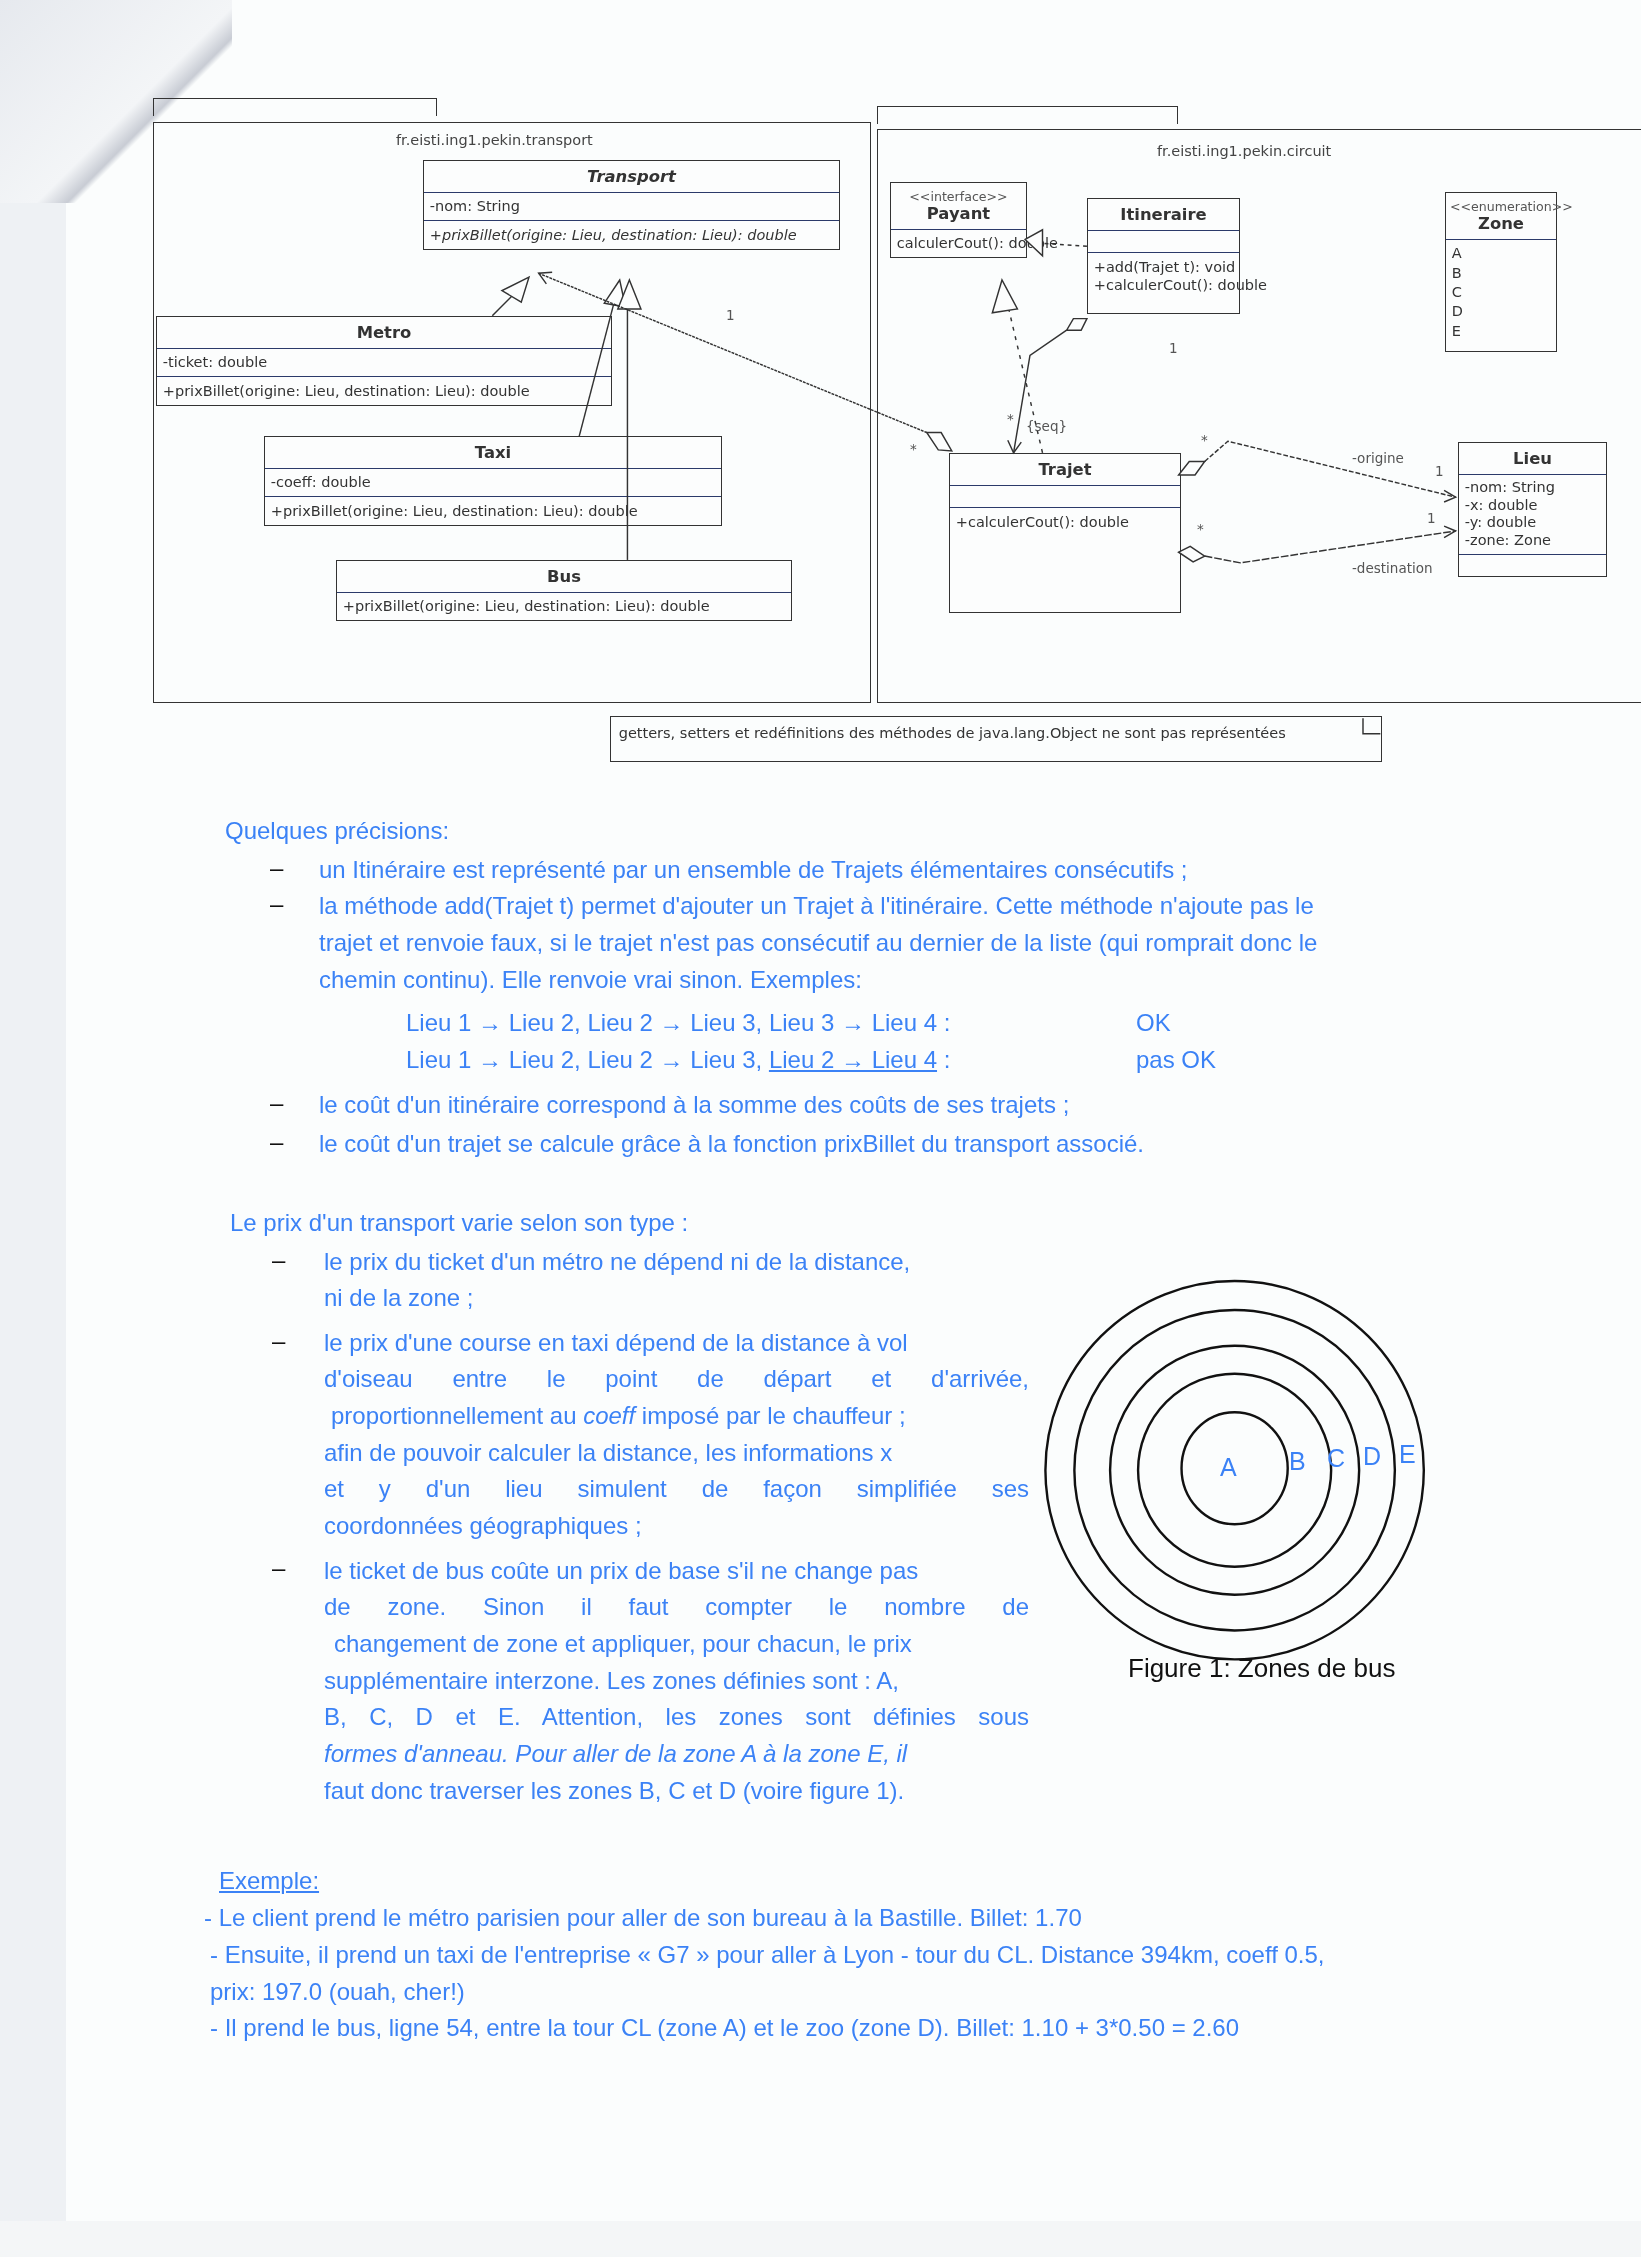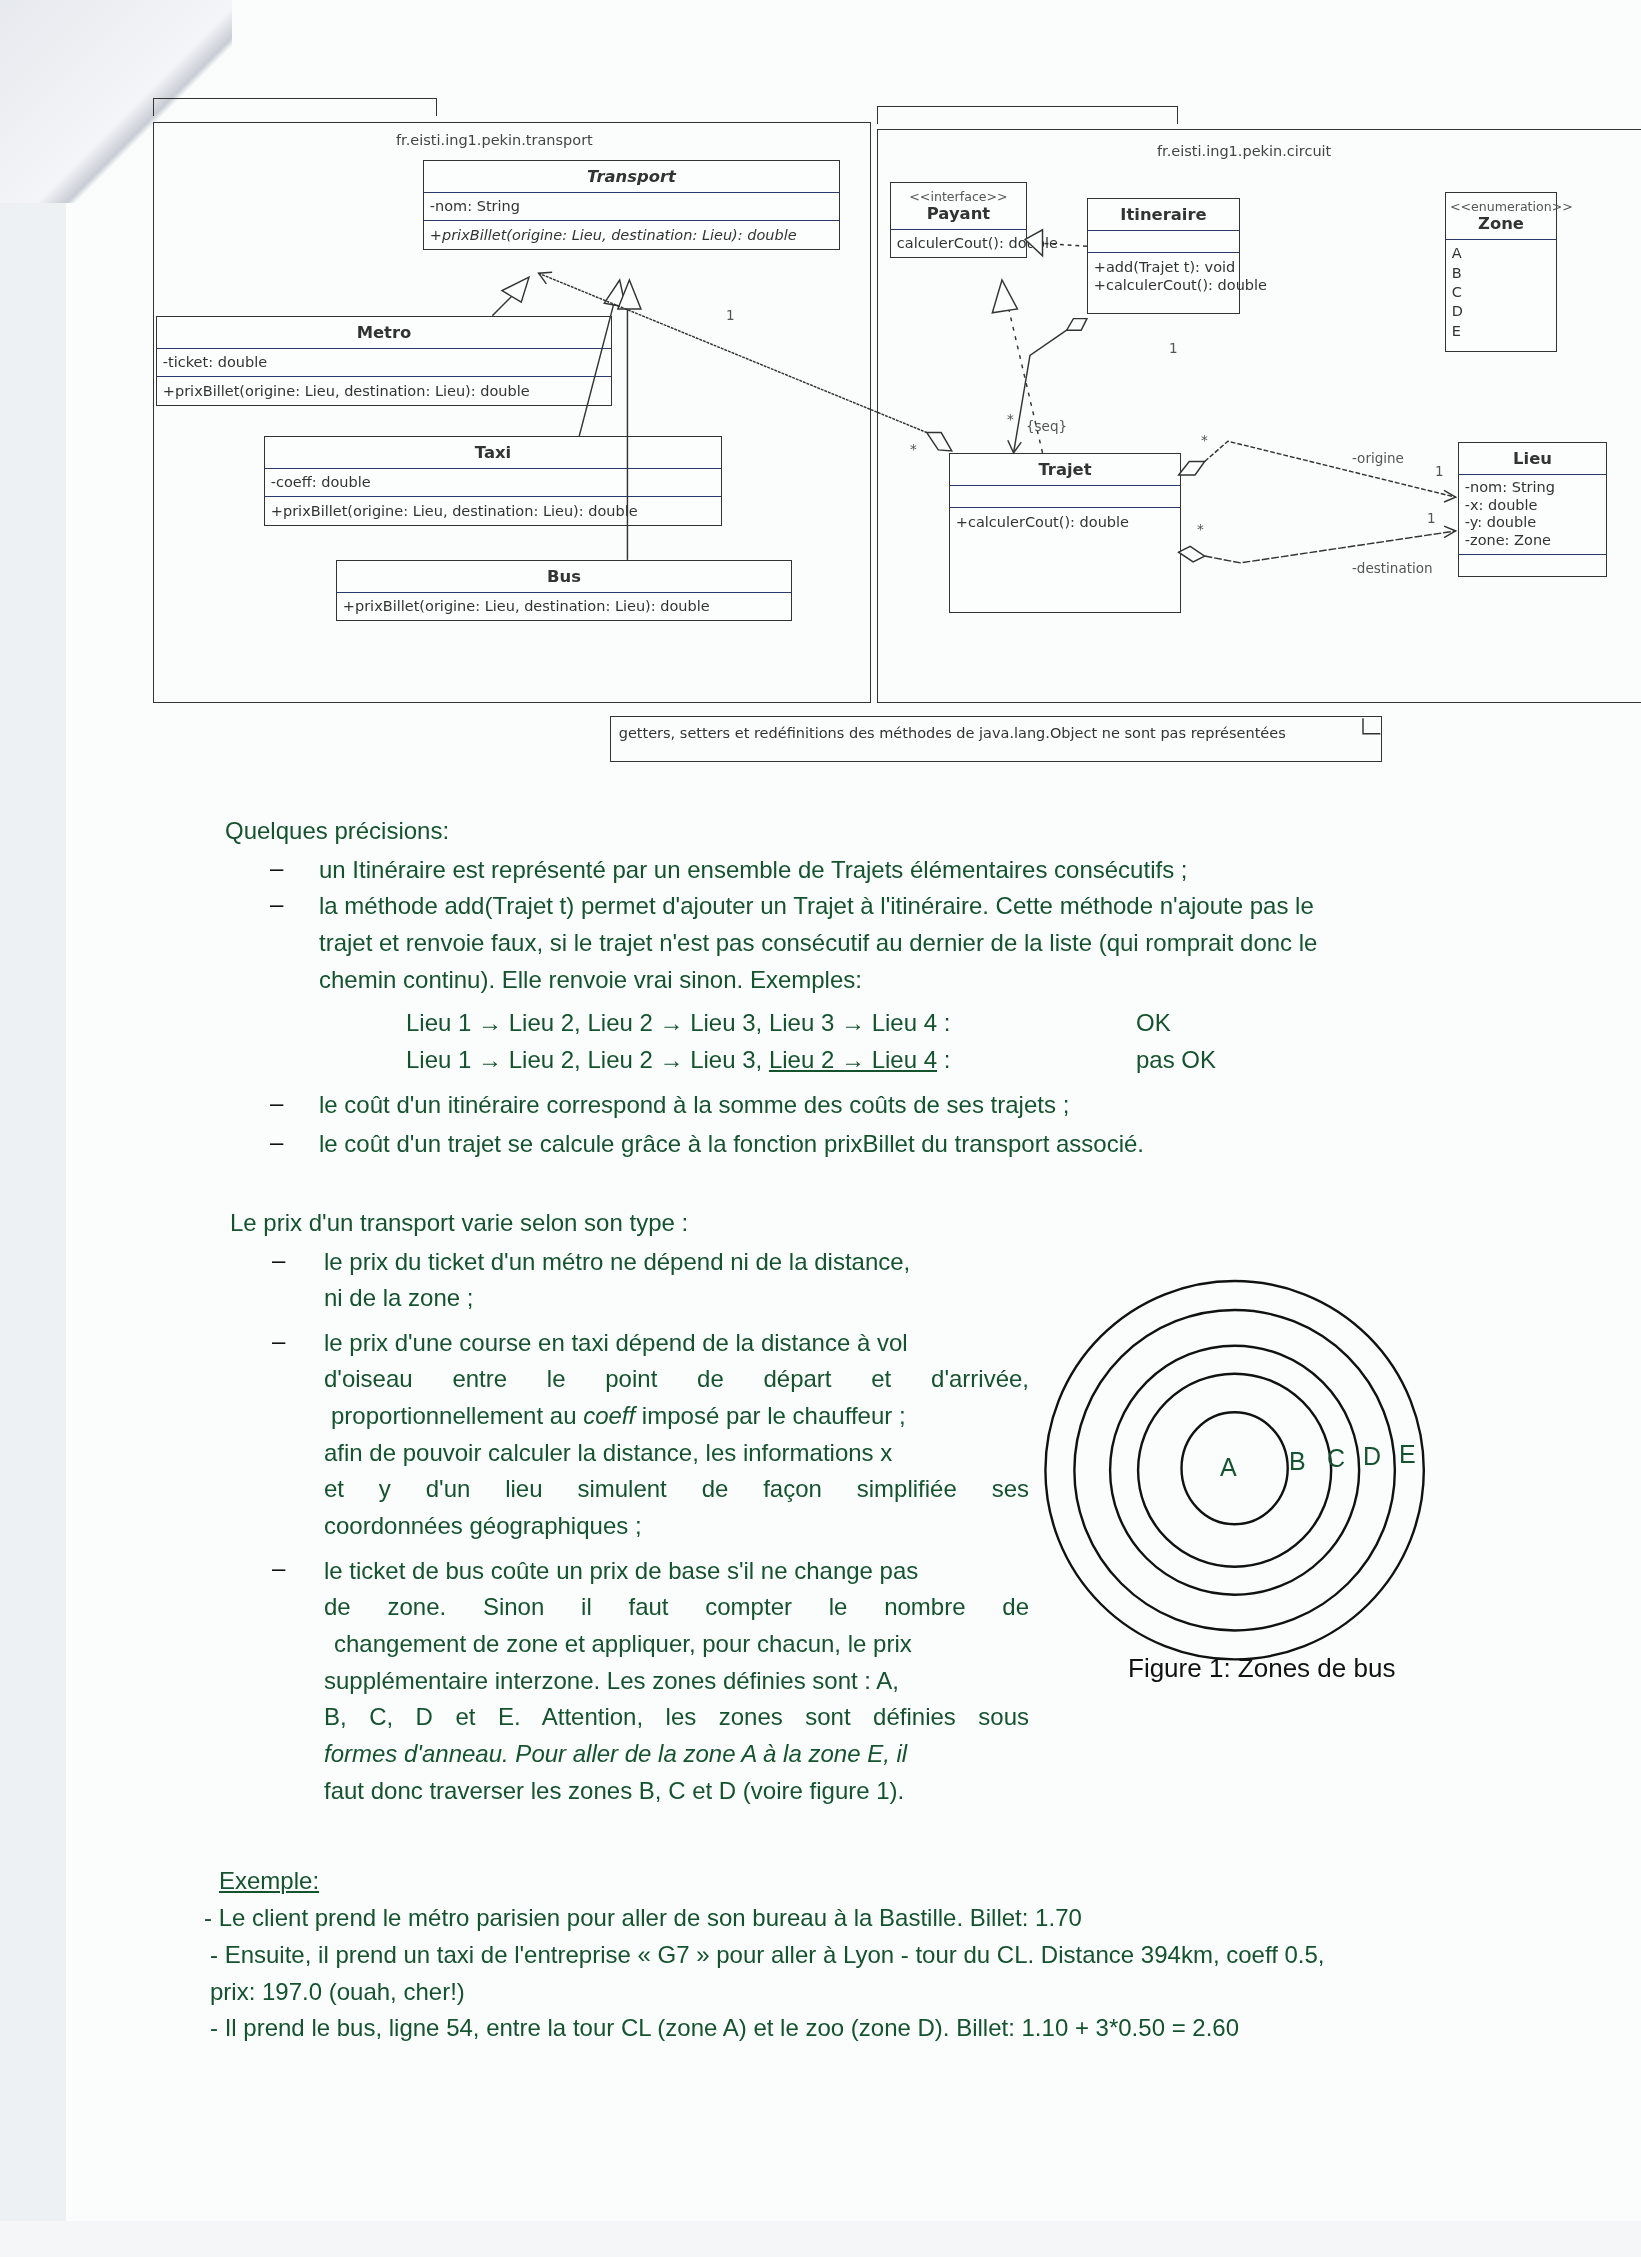--- a/index.html
+++ b/index.html
@@ -30,21 +30,21 @@
   .svg-layer { position: absolute; left: 0; top: 0; width: 1641px; height: 2257px; pointer-events: none; }
   .label { position: absolute; font-size: 13.5px; color: #555; white-space: nowrap; }
 
   .note {
     position: absolute; left: 610px; top: 716px; width: 772px; height: 46px;
     border: 1.9px solid #333; font-size: 14.5px; color: #333; padding: 7.7px 7.7px; box-sizing: border-box;
     white-space: nowrap;
   }
 
   
-  .txt { position: absolute; font-family: "Liberation Sans", sans-serif; font-size: 24px; color: #14532d; line-height: 35px; }
+  .txt { position: absolute; font-family: "Liberation Sans", sans-serif; font-size: 24px; color: #3b82f6; line-height: 35px; }
   .dash { position: absolute; font-size: 24px; font-family: "Liberation Sans", sans-serif; }
   .justify { text-align: justify; }
   .underline { text-decoration: underline; }
   .fig-caption { position: absolute; font-family: "Liberation Sans", sans-serif; font-size: 26px; color: #111; }
 </style>
 </head>
 <body>
 
 <div class="page-bg"></div>
 <div class="left-margin"></div>

